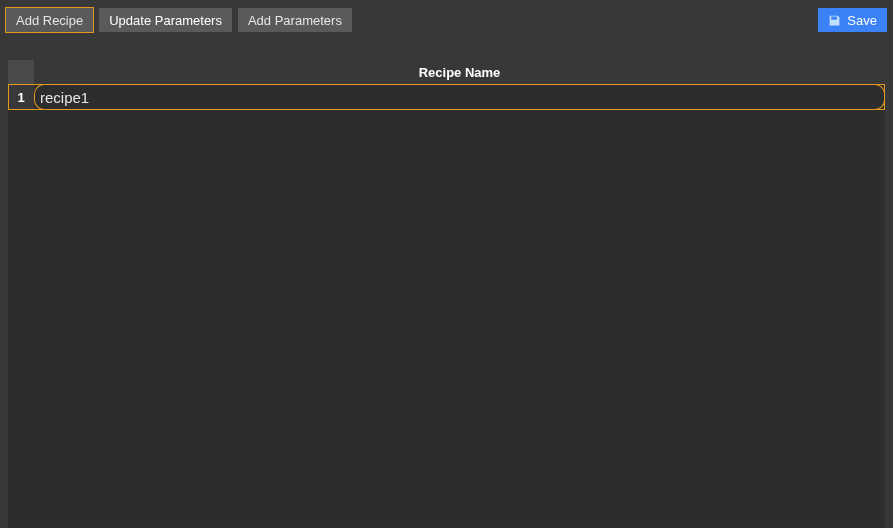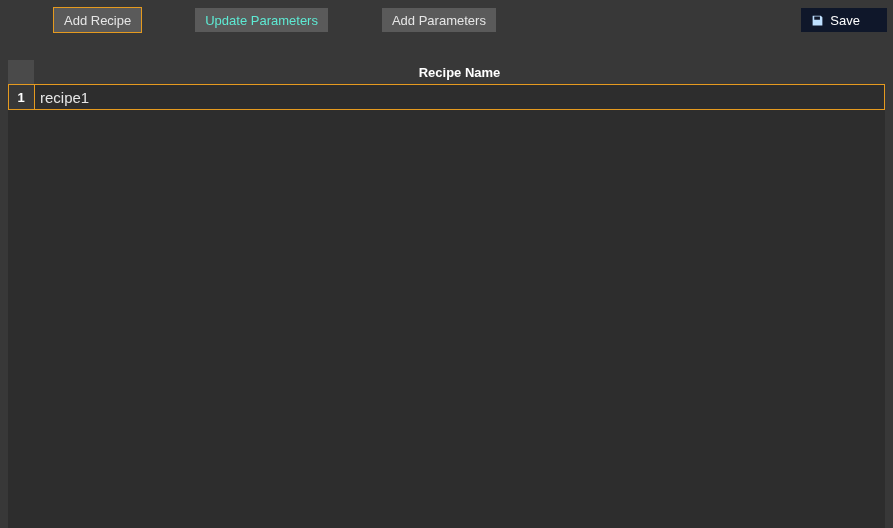--- a/index.html
+++ b/index.html
@@ -22,36 +22,35 @@
     background: #5a5a5a;
     color: #e6e6e6;
     border: none;
     padding: 4px 10px;
     font-size: 13px;
     cursor: pointer;
     height: 24px;
     display: inline-flex;
     align-items: center;
     justify-content: center;
-    margin-left: 48px;
   }
   .btn.focused {
     outline: 1px solid #e59a1f;
     outline-offset: 0;
     box-shadow: 0 0 0 1px #e59a1f;
   }
   .btn.disabled {
-    color: #5eead4;
+    color: #ffffff;
     cursor: default;
   }
   .spacer { flex: 1; }
   .btn-save {
-    background: #0f172a;
+    background: #3b82f6;
     color: #ffffff;
-    padding: 4px 27px 4px 10px;
+    padding: 4px 10px 4px 10px;
     gap: 6px;
   }
   .btn-save .icon svg { display:block; }
   .table-wrap {
     margin: 20px 8px 8px 8px;
     height: 470px;
     background: #2d2d2d;
     position: relative;
   }
   .table-header {
@@ -99,20 +98,21 @@
     flex: 1;
     background: #2d2d2d;
     color: #e6e6e6;
     display: flex;
     align-items: center;
     padding-left: 6px;
     font-size: 15px;
   }
   .row.selected .cell {
     box-shadow: inset 0 0 0 1px #e59a1f;
+    border-radius: 10px;
   }
 </style>
 </head>
 <body>
 
 <div class="toolbar">
   <button class="btn focused">Add Recipe</button>
   <button class="btn disabled">Update Parameters</button>
   <button class="btn">Add Parameters</button>
   <div class="spacer"></div>

